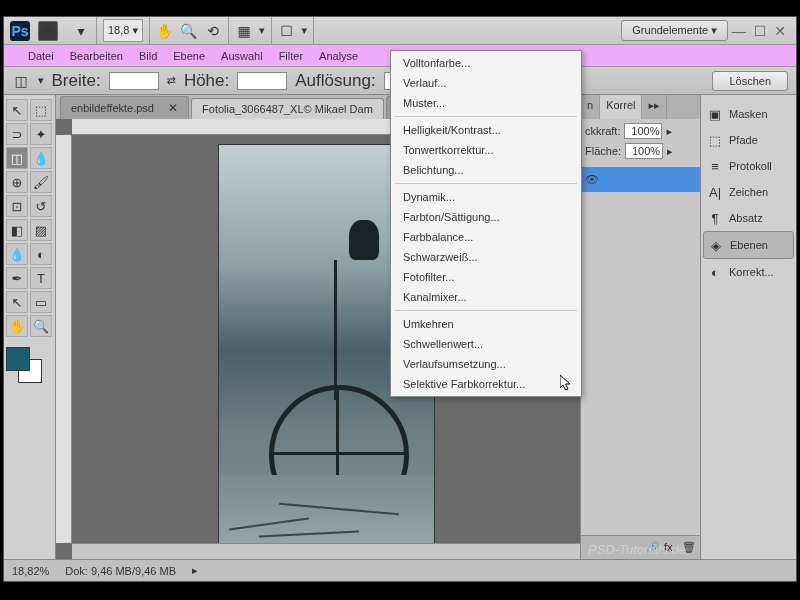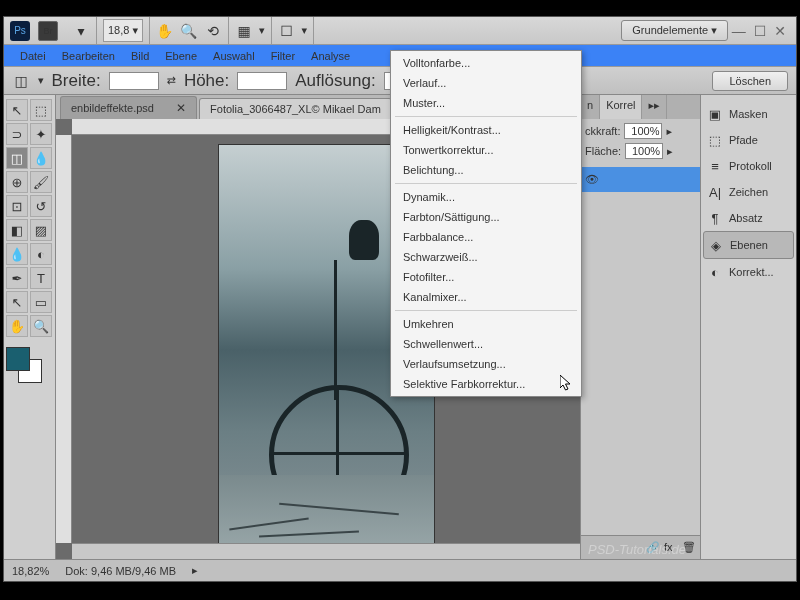--- a/index.html
+++ b/index.html
@@ -1,43 +1,43 @@
 <!DOCTYPE html>
 <html><head>
 <meta charset="utf-8">
 <style>
 *{margin:0;padding:0;box-sizing:border-box;font-family:Tahoma,Arial,sans-serif;font-size:11px;color:#333}
 body{background:#000;width:800px;height:600px;overflow:hidden;position:relative}
 .app{position:absolute;top:16px;left:3px;right:3px;bottom:18px;background:#b8b8b8;border:1px solid #555}
 .titlebar{height:28px;background:linear-gradient(#d8d8d8,#c8c8c8);display:flex;align-items:center;padding:0 6px;border-bottom:1px solid #999}
-.ps-icon{width:20px;height:20px;background:#0a1e3d;border-radius:3px;display:flex;align-items:center;justify-content:center;color:#5ba5e6;font-weight:normal;font-size:10px;margin-right:8px}
+.ps-icon{width:20px;height:20px;background:#0a1e3d;border-radius:3px;display:flex;align-items:center;justify-content:center;color:#5ba5e6;font-weight:bold;font-size:14px;margin-right:8px}
 .br-icon{width:20px;height:20px;background:#3a3a3a;border:1px solid #666;border-radius:2px;display:flex;align-items:center;justify-content:center;font-size:9px;margin-right:8px}
 .tb-group{display:flex;align-items:center;gap:6px;padding:0 6px;border-right:1px solid #999;height:100%}
 .tb-ico{width:18px;height:18px;display:flex;align-items:center;justify-content:center;font-size:14px;cursor:pointer}
 .zoom-sel{background:#e8e8e8;border:1px solid #999;padding:4px 4px;font-size:11px}
 .spacer{flex:1}
 .workspace-btn{background:linear-gradient(#e8e8e8,#d0d0d0);border:1px solid #888;padding:3px 10px;border-radius:3px;cursor:pointer}
 .win-ctrl{font-size:14px;padding:0 4px;cursor:pointer;color:#666}
-.menubar{height:22px;background:#3b82f6;display:flex;align-items:center;padding:0 8px;border-bottom:1px solid #999}
+.menubar{height:22px;background:#f0abfc;display:flex;align-items:center;padding:0 16px;border-bottom:1px solid #999}
 .menu-item{padding:3px 8px;cursor:pointer}
 .optbar{height:28px;background:linear-gradient(#d0d0d0,#c0c0c0);display:flex;align-items:center;padding:0 8px;gap:8px;border-bottom:1px solid #888}
 .opt-label{font-size:17px}
 .opt-input{width:50px;height:18px;background:#fff;border:1px solid #888;padding:0 3px}
 .del-btn{margin-left:auto;background:linear-gradient(#f0f0f0,#d8d8d8);border:1px solid #888;padding:3px 16px;border-radius:3px;cursor:pointer}
 .workspace{position:absolute;top:78px;left:0;right:0;bottom:22px;display:flex}
 .toolbox{width:52px;background:#d0d0d0;border-right:1px solid #888;padding:4px 2px;display:flex;flex-direction:column;gap:2px}
 .tool-row{display:flex;gap:2px}
 .tool{width:22px;height:22px;background:#c8c8c8;border:1px solid #aaa;display:flex;align-items:center;justify-content:center;font-size:13px;cursor:pointer}
 .tool.active{background:#888;color:#fff}
 .colorbox{margin-top:8px;position:relative;width:40px;height:36px}
 .fg-color{position:absolute;top:0;left:0;width:24px;height:24px;background:#1a5f6f;border:1px solid #333}
 .bg-color{position:absolute;bottom:0;right:4px;width:24px;height:24px;background:#fff;border:1px solid #333}
 .canvas-area{flex:1;background:#6b6b6b;position:relative;overflow:hidden}
 .tabs{height:24px;background:#b8b8b8;display:flex;align-items:flex-end;padding:0 4px;gap:2px}
-.tab{background:#a0a0a0;padding:4px 10px;border:1px solid #888;border-bottom:none;border-radius:3px 3px 0 0;font-size:10px;cursor:pointer;display:flex;align-items:center;gap:22px}
+.tab{background:#a0a0a0;padding:4px 10px;border:1px solid #888;border-bottom:none;border-radius:3px 3px 0 0;font-size:10px;cursor:pointer;display:flex;align-items:center;gap:14px}
 .tab.active{background:#d0d0d0}
 .tab-close{font-size:12px;cursor:pointer}
 .tabs-more{margin-left:4px;background:#999;padding:2px 6px;border-radius:2px;cursor:pointer}
 .canvas-inner{position:absolute;top:24px;left:0;right:0;bottom:0;overflow:auto}
 .ruler-h{position:absolute;top:0;left:16px;right:0;height:16px;background:#e0e0e0;border-bottom:1px solid #888}
 .ruler-v{position:absolute;top:16px;left:0;width:16px;bottom:16px;background:#e0e0e0;border-right:1px solid #888}
 .canvas-scroll{position:absolute;top:16px;left:16px;right:0;bottom:16px;background:#6b6b6b;display:flex;align-items:flex-start;justify-content:center;padding-top:10px}
 .image{width:215px;height:410px;background:linear-gradient(180deg,#c5cfd1 0%,#8aa0a5 30%,#4a6168 50%,#6b7f84 70%,#8a9599 100%);position:relative;box-shadow:0 0 0 1px #333}
 .figure{position:absolute;top:75px;left:130px;width:30px;height:40px;background:#1a2528;border-radius:40% 40% 20% 20%}
 .wheel{position:absolute;top:240px;left:50px;width:140px;height:140px;border:5px solid #1a2528;border-radius:50%}

